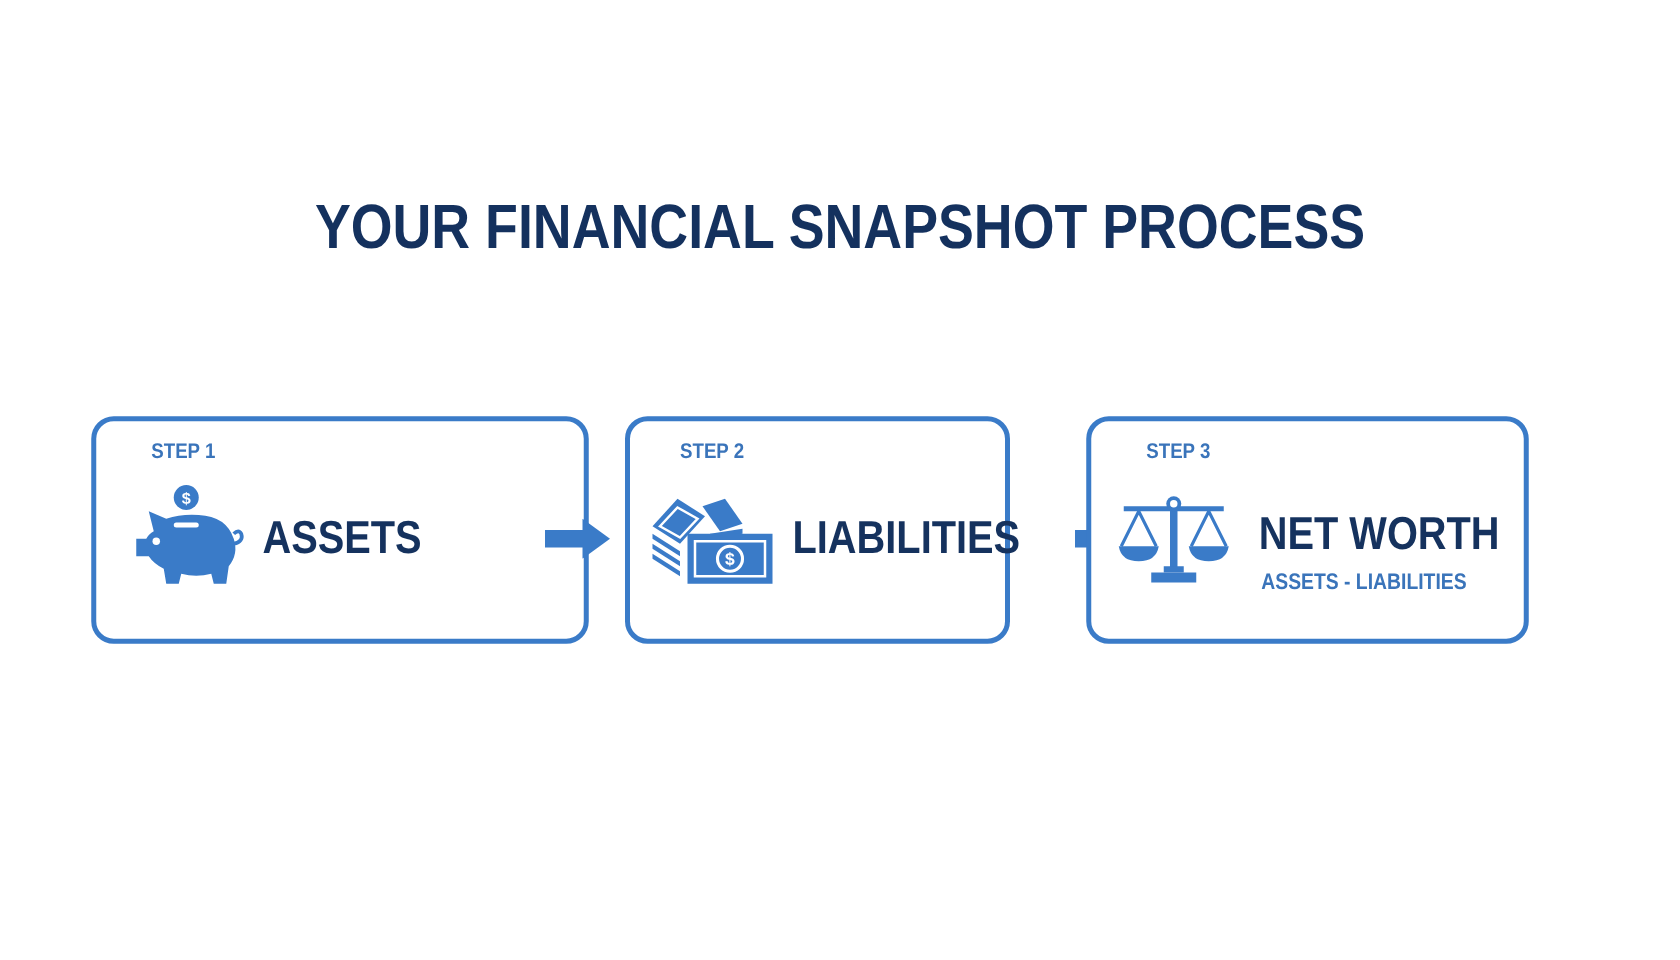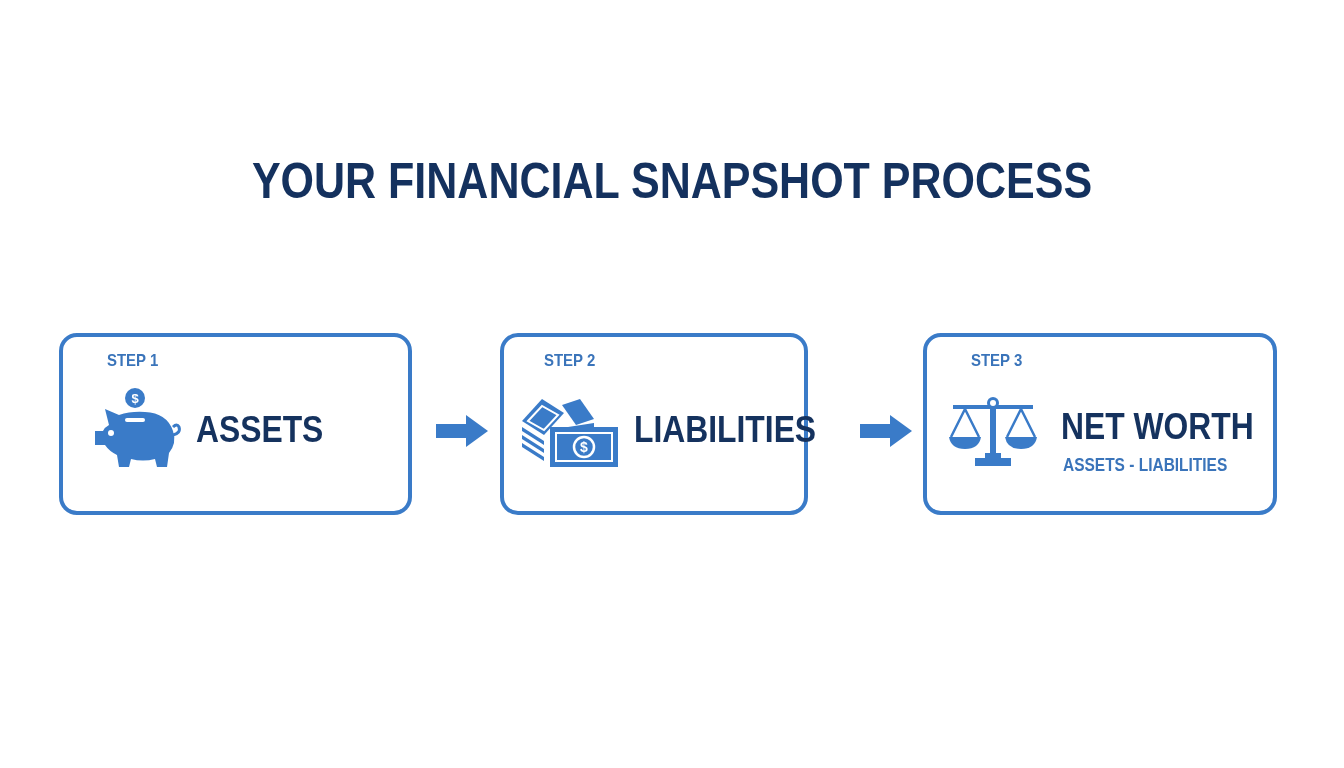--- a/index.html
+++ b/index.html
@@ -29,21 +29,21 @@
       transform: scaleX(0.86); transform-origin: left; white-space: nowrap;
     }
     .icon { position: absolute; }
     .arrow { position: absolute; top: 415px; }
   </style>
 </head>
 <body>
 
 <div class="title">YOUR FINANCIAL SNAPSHOT PROCESS</div>
 
-<div class="card" style="left:59px; width:353px;">
+<div class="card" style="left:73px; width:398px;">
   <div class="step" style="left:44px;">STEP 1</div>
   <svg class="icon" style="left:26px; top:48px;" width="96" height="92" viewBox="0 0 96 92">
     <circle cx="46" cy="13" r="10" fill="#3a7bc8"></circle>
     <text x="46" y="18" text-anchor="middle" font-size="13" font-weight="bold" fill="#fff" font-family="Liberation Sans, sans-serif">$</text>
     <path d="M20 40 L16 24 L30 30 Q42 26 56 27 Q78 28 84 46 Q88 58 80 68 L78 82 L68 82 L66 74 Q54 77 42 74 L40 82 L30 82 L28 70 Q20 66 16 60 L6 60 L6 46 L14 46 Q16 42 20 40 Z" fill="#3a7bc8"></path>
     <rect x="36" y="33" width="20" height="4" rx="2" fill="#fff"></rect>
     <circle cx="22" cy="48" r="3" fill="#fff"></circle>
     <path d="M84 50 Q92 48 90 42 Q88 38 84 42" stroke="#3a7bc8" stroke-width="3" fill="none"></path>
   </svg>
   <div class="label" style="left:133px; top:72px;">ASSETS</div>
@@ -70,21 +70,21 @@
     <circle cx="64" cy="50" r="10" fill="none" stroke="#fff" stroke-width="2.5"></circle>
     <text x="64" y="55" text-anchor="middle" font-size="14" font-weight="bold" fill="#fff" font-family="Liberation Sans, sans-serif">$</text>
   </svg>
   <div class="label" style="left:130px; top:72px;">LIABILITIES</div>
 </div>
 
 <svg class="arrow" style="left:860px;" width="52" height="32" viewBox="0 0 52 32">
   <path d="M0 9 H30 V0 L52 16 L30 32 V23 H0 Z" fill="#3a7bc8"></path>
 </svg>
 
-<div class="card" style="left:923px; width:354px;">
+<div class="card" style="left:869px; width:354px;">
   <div class="step" style="left:44px;">STEP 3</div>
   <svg class="icon" style="left:20px; top:56px;" width="92" height="76" viewBox="0 0 92 76">
     <g fill="#3a7bc8">
       <rect x="6" y="12" width="80" height="4"></rect>
       <rect x="43" y="8" width="6" height="56"></rect>
       <circle cx="46" cy="10" r="6"></circle>
       <rect x="38" y="60" width="16" height="5"></rect>
       <rect x="28" y="65" width="36" height="8"></rect>
       <path d="M2 44 H34 Q32 56 18 56 Q4 56 2 44 Z"></path>
       <path d="M58 44 H90 Q88 56 74 56 Q60 56 58 44 Z"></path>

